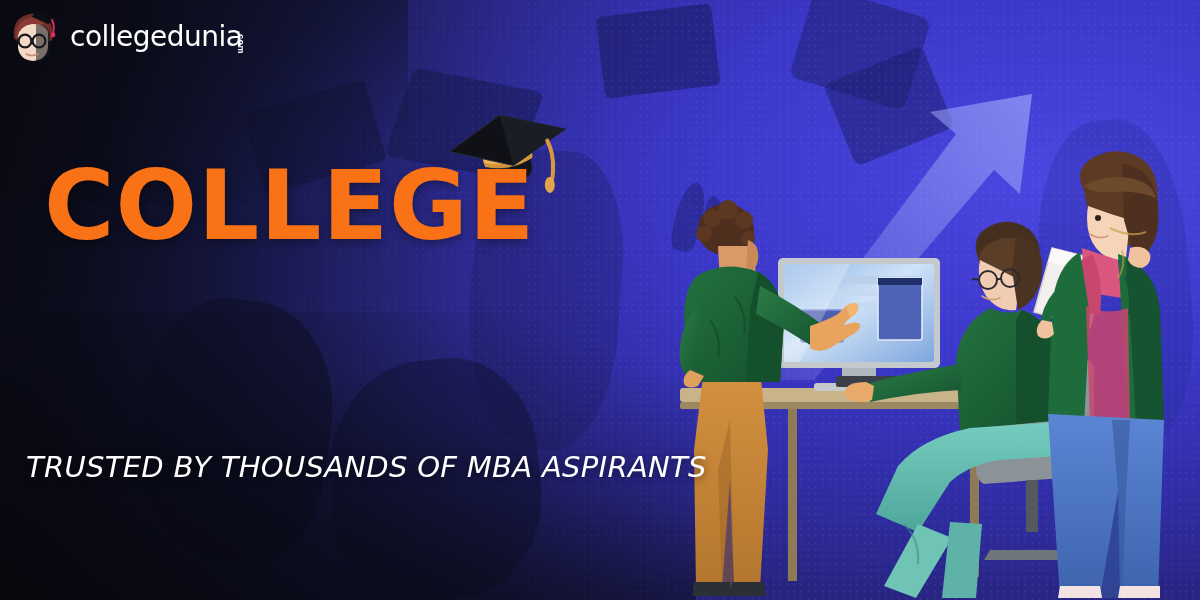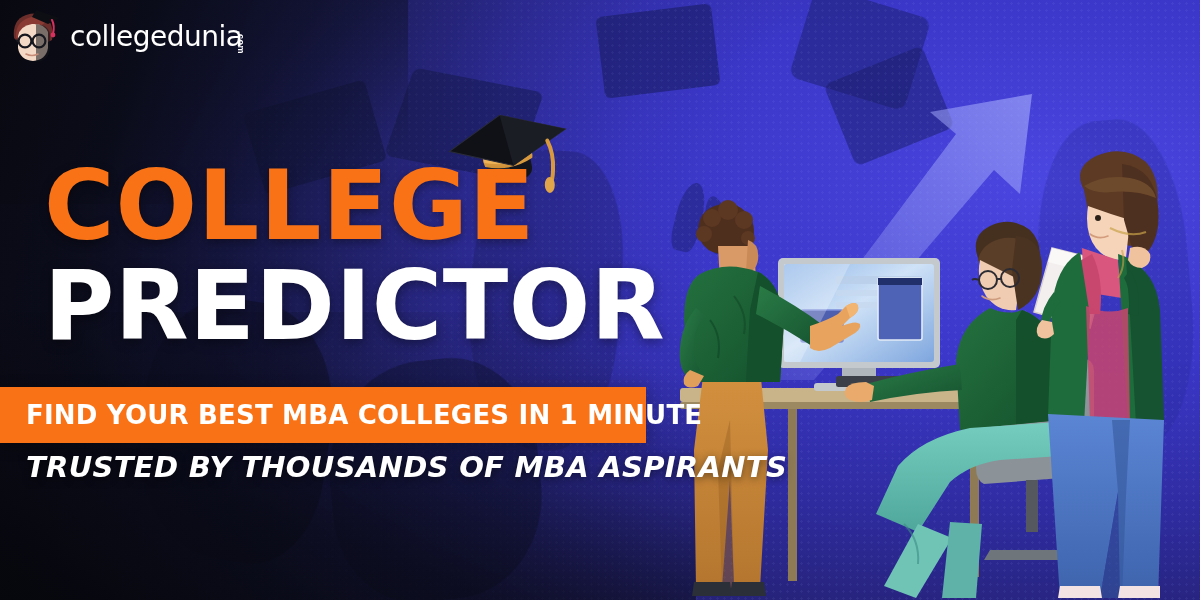--- a/index.html
+++ b/index.html
@@ -113,21 +113,21 @@
     background:#F97316; display:flex; align-items:center; z-index:15;
     box-shadow:0 3px 14px rgba(0,0,0,0.30);
   }
   .band-text {
     padding-left:26px; color:#ffffff; font-weight:700; font-size:26px;
     letter-spacing:0.2px; white-space:nowrap;
     font-family:"DejaVu Sans", sans-serif;
   }
   .subline {
     position:absolute; left:26px; top:450px; z-index:15;
-    color:#ffffff; font-style:italic; font-weight:700; font-size:29px;
+    color:#ffffff; font-style:italic; font-weight:400; font-size:29px;
     letter-spacing:0.3px; white-space:nowrap;
     font-family:"DejaVu Sans", sans-serif;
     text-shadow:0 2px 8px rgba(0,0,0,0.5);
   }
 
   
   .illo { position:absolute; left:660px; top:120px; width:540px; height:480px; z-index:10; }
 </style>
 </head>
 <body>
@@ -196,26 +196,22 @@
     <div class="logo-words">
       <div class="logo-row">
         <span class="logo-name">collegedunia</span>
         <span class="logo-dotcom">.com</span>
       </div>
     </div>
   </div>
 
   <div class="headline">
     <div class="line-college">COLLEGE</div>
-    <div class="line-predictor">PREDICTOR</div>
   </div>
 
-  <div class="band">
-    <span class="band-text">FIND YOUR BEST MBA COLLEGES IN 1 MINUTE</span>
-  </div>
 
   <div class="subline">TRUSTED BY THOUSANDS OF MBA ASPIRANTS</div>
 
   <svg class="illo" viewBox="0 0 540 480">
     <defs>
       <linearGradient id="scrn" x1="0" y1="0" x2="1" y2="1">
         <stop offset="0%" stop-color="#8FB6E8"></stop>
         <stop offset="45%" stop-color="#CFE2F7"></stop>
         <stop offset="100%" stop-color="#7EA6DE"></stop>
       </linearGradient>

